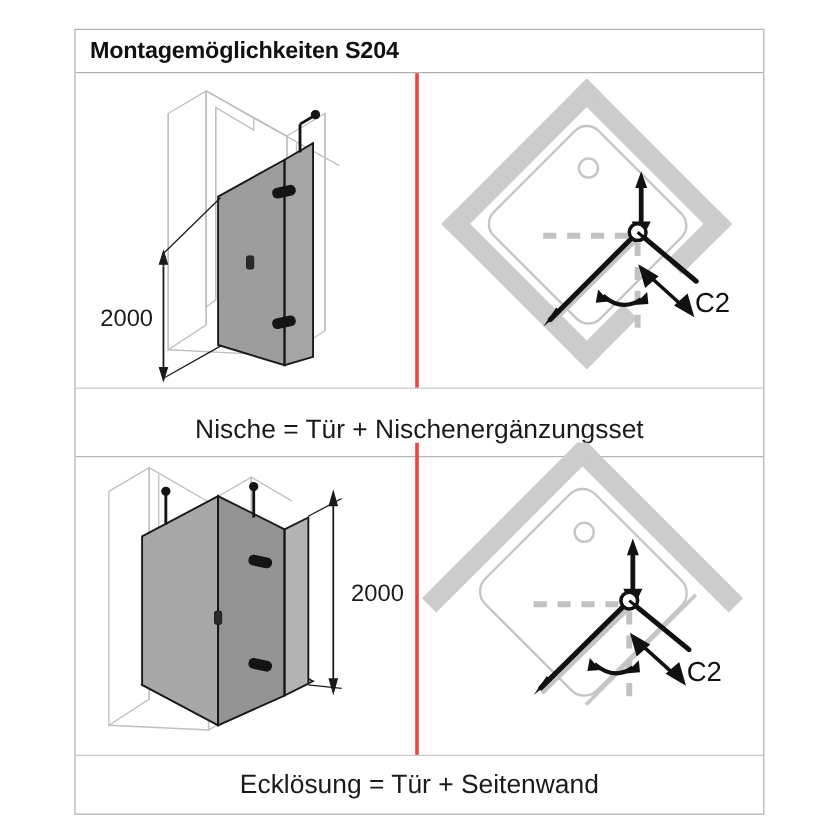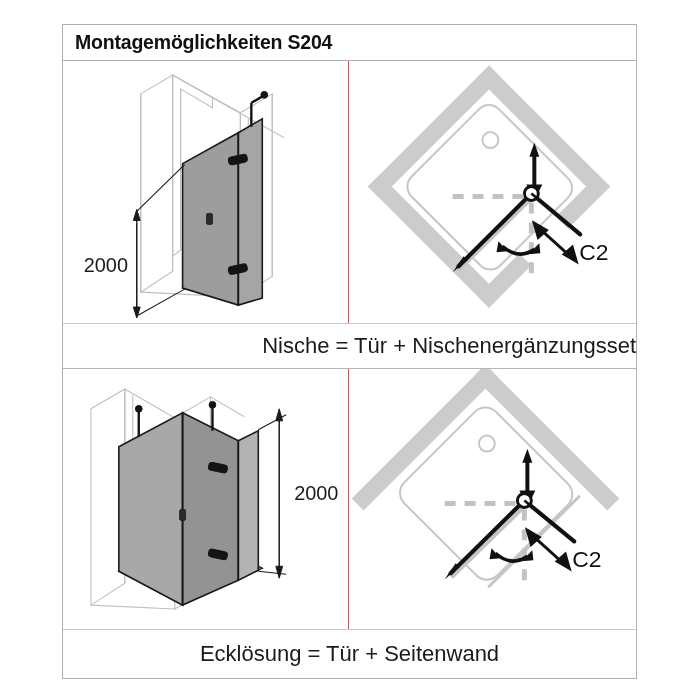--- a/index.html
+++ b/index.html
@@ -33,28 +33,28 @@
     display:flex;
   }
   #row-draw-1{top:36px; height:263px;}
   #row-draw-2{top:344px; height:261px;}
 
   .row-cap{
     position:absolute; left:0; width:100%;
     border-bottom:1px solid #b5b5b5; box-sizing:border-box;
     display:flex; align-items:center; justify-content:center;
   }
-  #row-cap-1{top:299px; height:45px;justify-content:flex-end;}
+  #row-cap-1{top:311px; height:45px;}
   #row-cap-2{top:605px; height:48px; border-bottom:none;justify-content:center;}
   .cap-text{font-size:22px; color:#1a1a1a;}
 
   .cell{
     position:relative; height:100%; box-sizing:border-box;
   }
-  .cell-left{width:286px; border-right:1px solid #ef4444;}
+  .cell-left{width:286px; border-right:3px solid #ef4444;}
   .cell-right{flex:1;}
 
   .cell svg{display:block;width:100%;height:100%;}
 </style>
 </head>
 <body>
 
 <div id="sheet">
 
   <div class="row-title">

